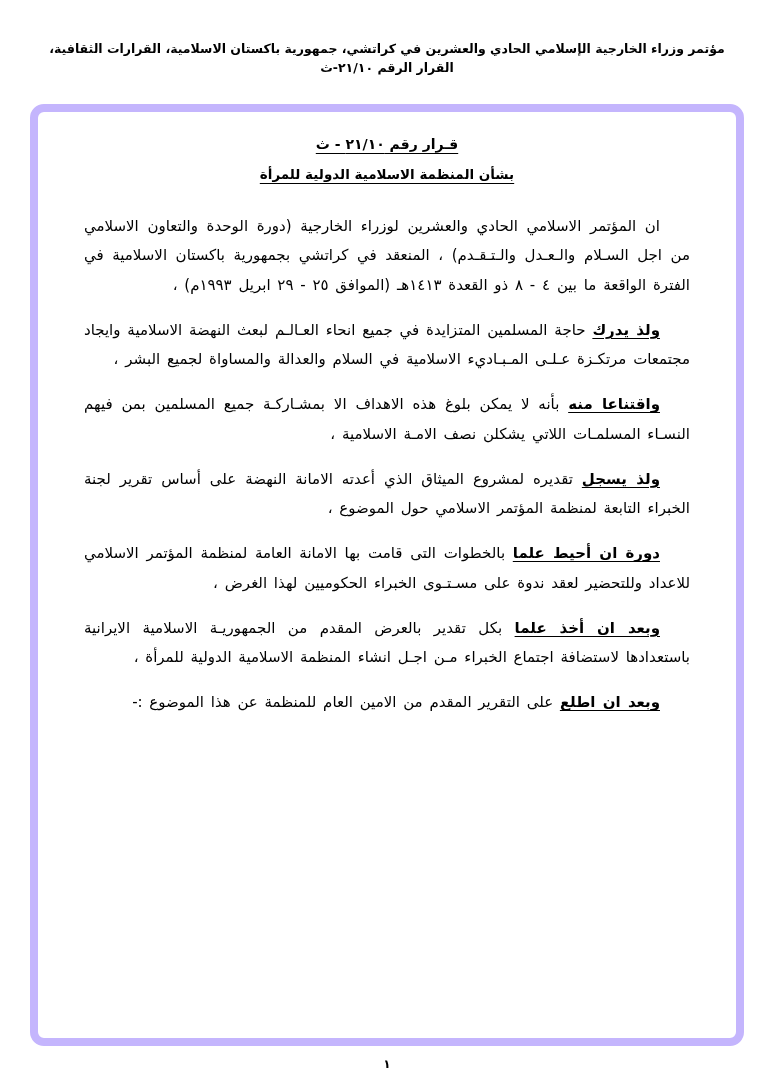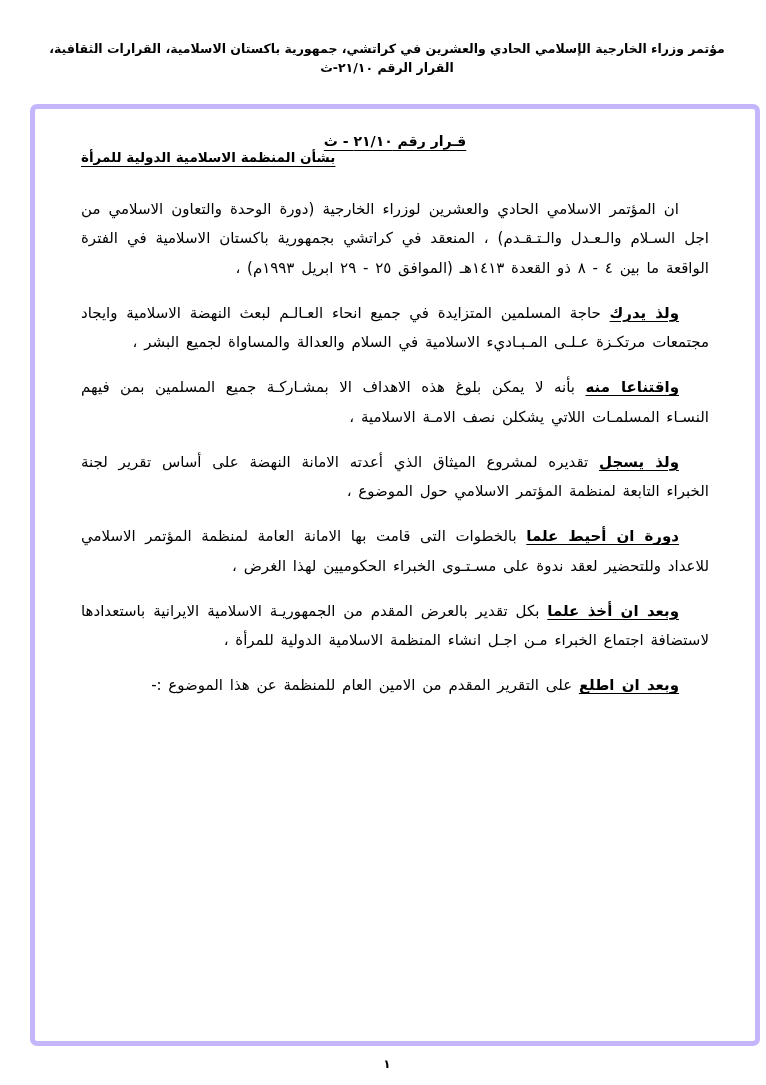--- a/index.html
+++ b/index.html
@@ -42,25 +42,25 @@
     font-size: 10.5px;
     font-weight: bold;
     margin-top: 4px;
     color: #000;
   }
 
   
   .frame {
     position: absolute;
     top: 104px;
-    right: 6px;
+    right: 22px;
     left: 22px;
     height: 942px;
-    border: 5px solid #c4b5fd;
-    border-radius: 7px;
+    border: 8px solid #c4b5fd;
+    border-radius: 14px;
     box-sizing: border-box;
     background: #ffffff;
   }
   .frame-inner {
     position: absolute;
     top: 0; right: 0; left: 0; bottom: 0;
     padding: 18px 46px 10px 46px;
     box-sizing: border-box;
     direction: rtl;
   }
@@ -69,25 +69,25 @@
   .res-title {
     text-align: center;
     font-size: 14px;
     font-weight: bold;
     letter-spacing: 1px;
     margin-top: 6px;
     text-decoration: underline;
     text-underline-offset: 4px;
   }
   .res-subtitle {
-    text-align: left;
+    text-align: center;
     font-size: 13.5px;
     font-weight: bold;
     letter-spacing: 1.2px;
-    margin-top: 0;
+    margin-top: 14px;
     text-decoration: underline;
     text-underline-offset: 4px;
   }
 
   
   .body-text {
     margin-top: 30px;
   }
   p.para {
     font-size: 15px;

